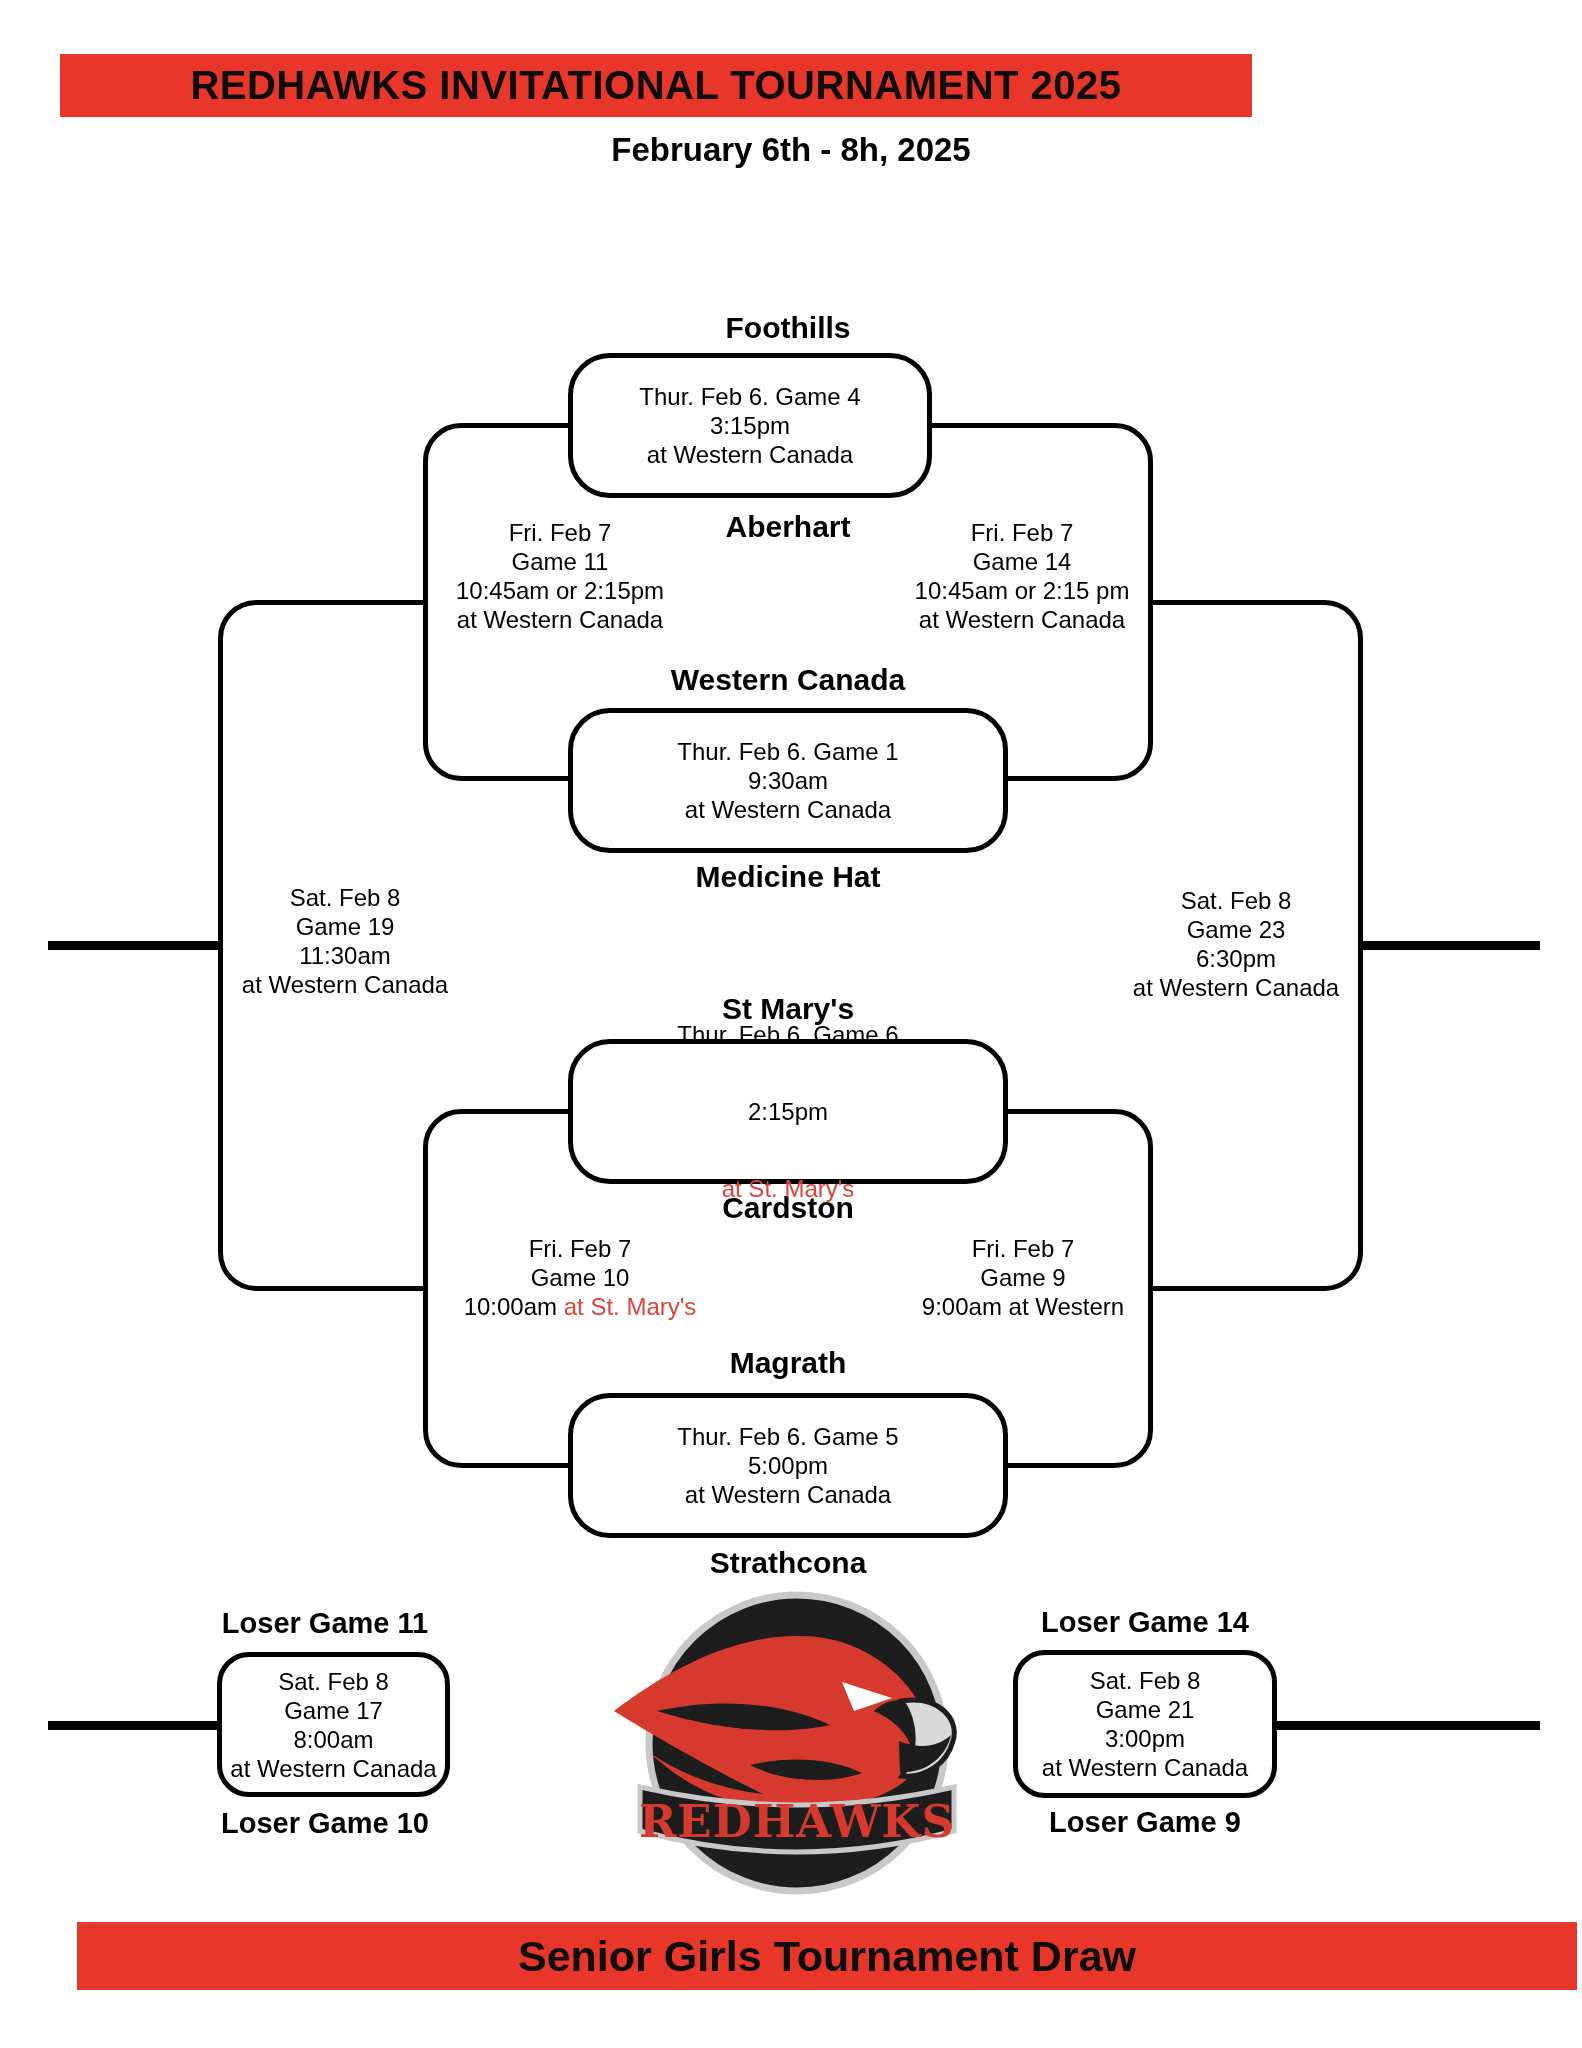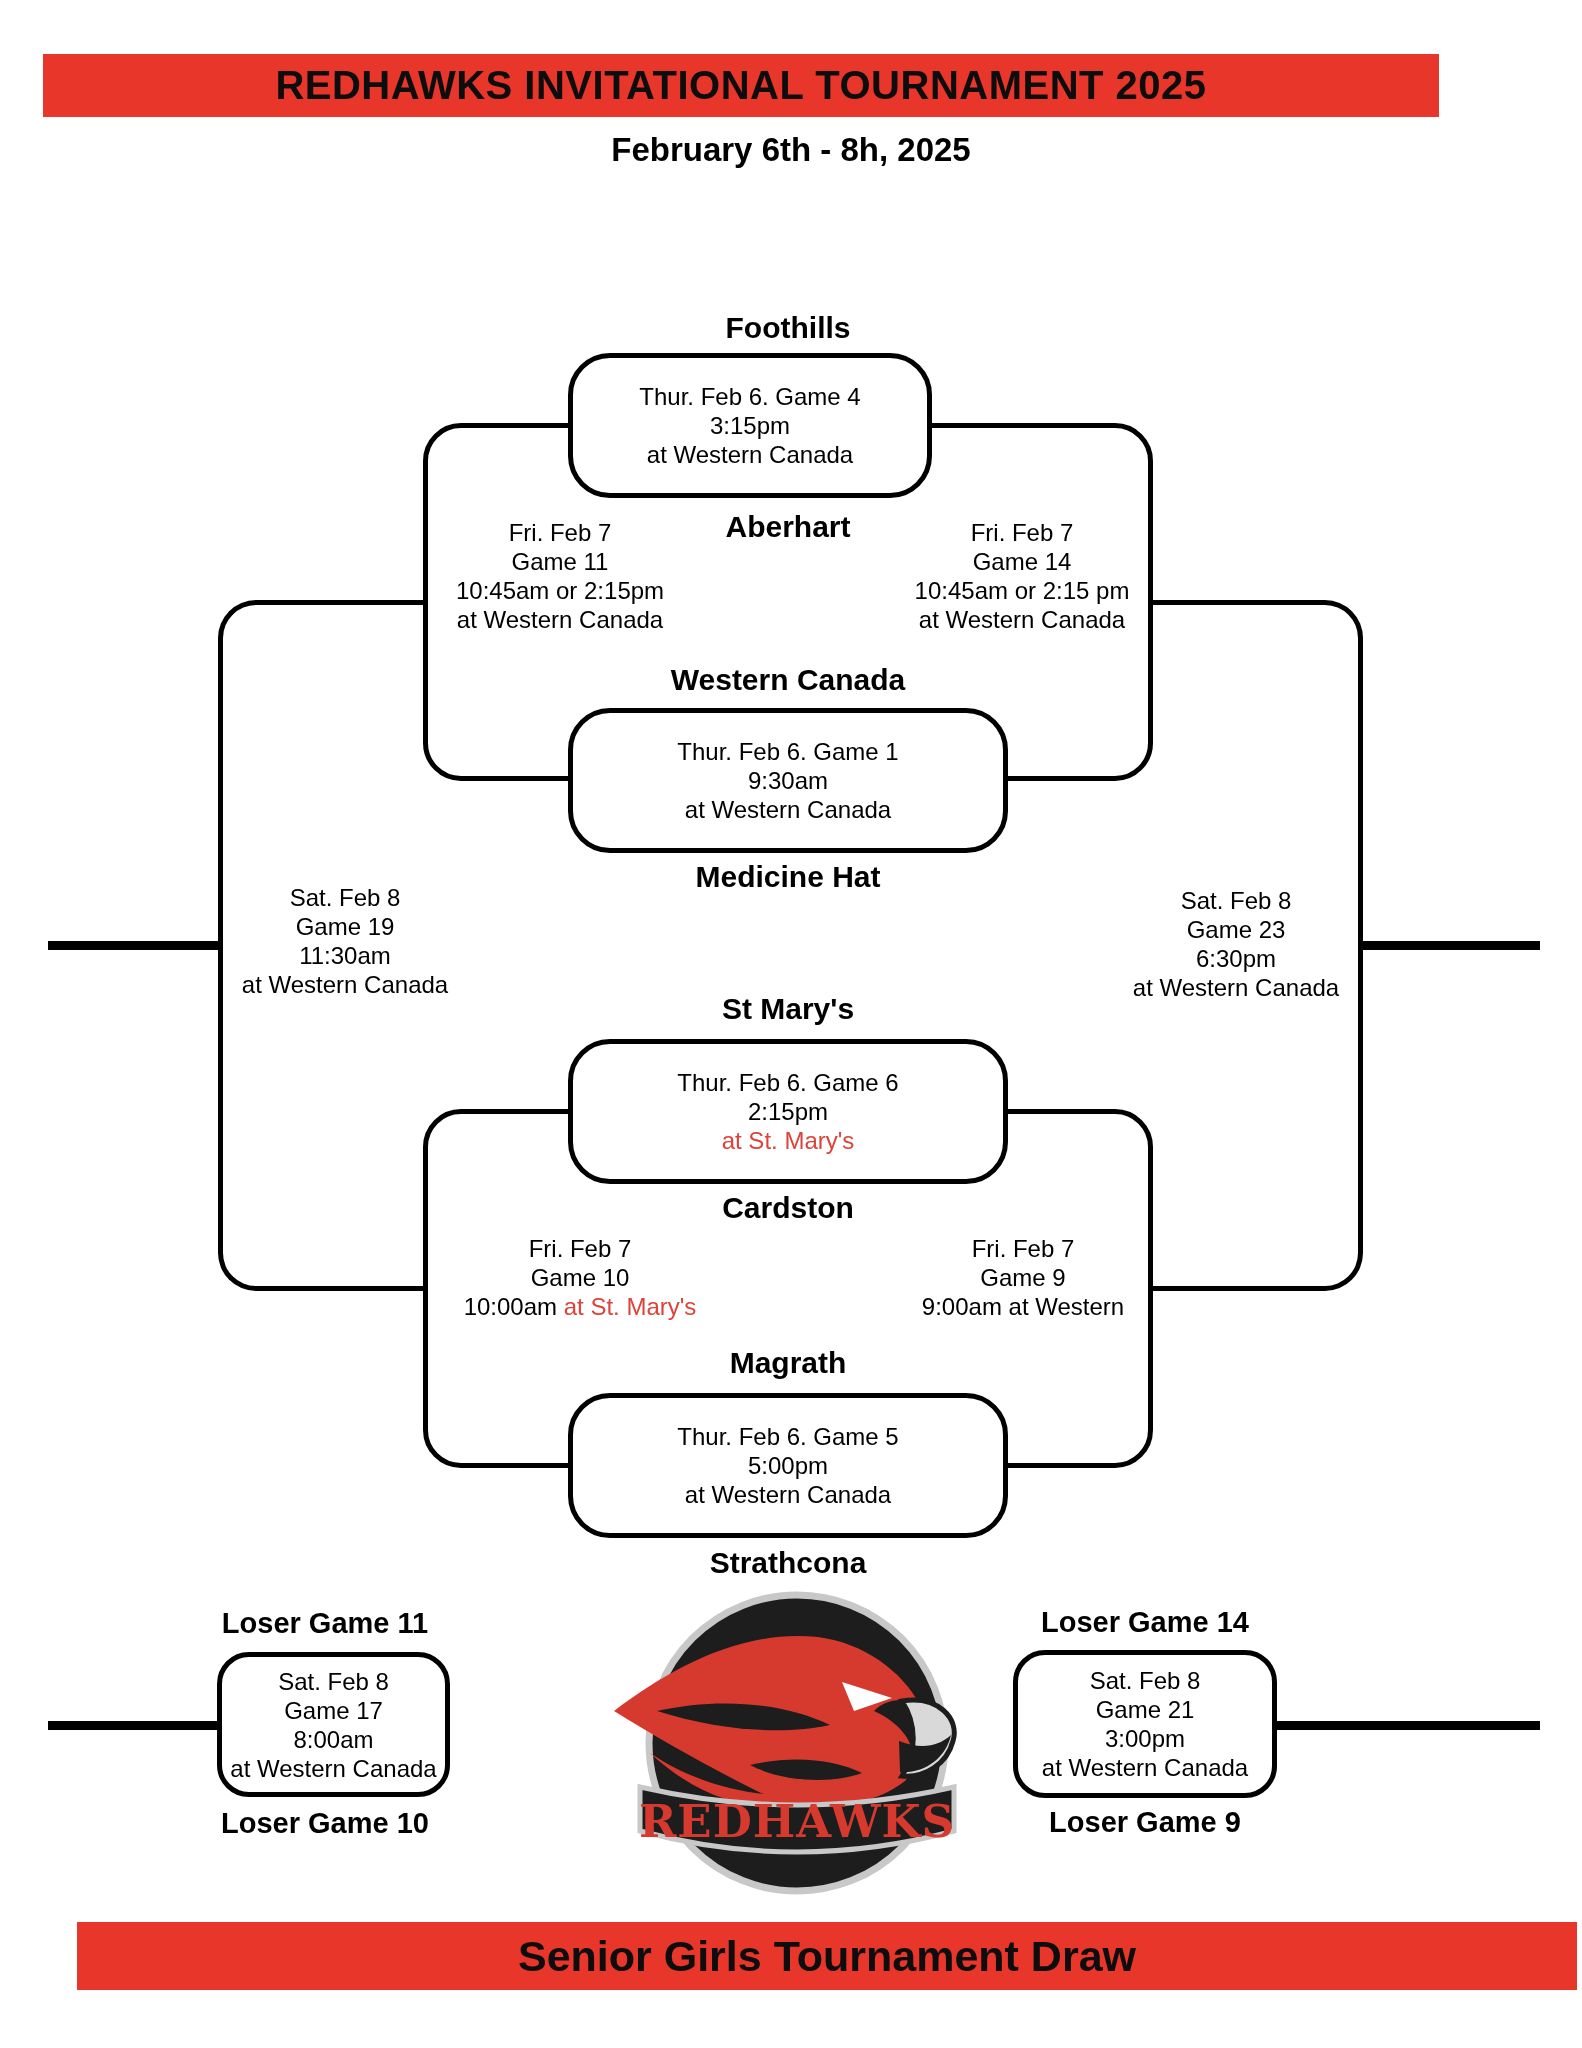--- a/index.html
+++ b/index.html
@@ -31,21 +31,21 @@
   .team-label{font-weight:bold;font-size:30px;white-space:nowrap;transform:translate(-50%,-50%);}
   .loser-label{font-weight:bold;font-size:29px;white-space:nowrap;transform:translate(-50%,-50%);}
   .note{width:320px;text-align:center;font-size:24px;line-height:29px;}
   .accent{color:#dd4339;font-weight:normal;}
 </style>
 </head>
 <body>
 
 <div id="page">
 
-  <div class="abs redbar" style="left:43px;top:54px;width:1396px;height:63px;">
+  <div class="abs redbar" style="left:60px;top:54px;width:1192px;height:63px;">
     <span class="title-text">REDHAWKS INVITATIONAL TOURNAMENT 2025</span>
   </div>
   <div class="abs date-line" style="left:0;top:131px;">February 6th - 8h, 2025</div>
 
   <div class="abs rect-bracket" style="left:423px;top:423px;width:730px;height:358px;box-sizing:border-box;"></div>
   <div class="abs rect-bracket" style="left:423px;top:1109px;width:730px;height:359px;box-sizing:border-box;"></div>
   <div class="abs ob-left" style="left:218px;top:600px;width:210px;height:691px;box-sizing:border-box;"></div>
   <div class="abs ob-right" style="left:1148px;top:600px;width:215px;height:691px;box-sizing:border-box;"></div>
   <div class="abs thickline" style="left:48px;top:941px;width:175px;"></div>
   <div class="abs thickline" style="left:1358px;top:941px;width:182px;"></div>
@@ -64,21 +64,21 @@
   <div class="abs game-box" style="left:568px;top:353px;width:364px;height:145px;">
     <div>Thur. Feb 6. Game 4</div>
     <div>3:15pm</div>
     <div>at Western Canada</div>
   </div>
   <div class="abs game-box" style="left:568px;top:708px;width:440px;height:145px;">
     <div>Thur. Feb 6. Game 1</div>
     <div>9:30am</div>
     <div>at Western Canada</div>
   </div>
-  <div class="abs game-box" style="left:568px;top:1039px;width:440px;height:145px;">
+  <div class="abs game-box" style="left:568px;top:1039px;width:440px;height:145px;gap:48px;">
     <div>Thur. Feb 6. Game 6</div>
     <div>2:15pm</div>
     <div class="accent">at St. Mary's</div>
   </div>
   <div class="abs game-box" style="left:568px;top:1393px;width:440px;height:145px;">
     <div>Thur. Feb 6. Game 5</div>
     <div>5:00pm</div>
     <div>at Western Canada</div>
   </div>
 

